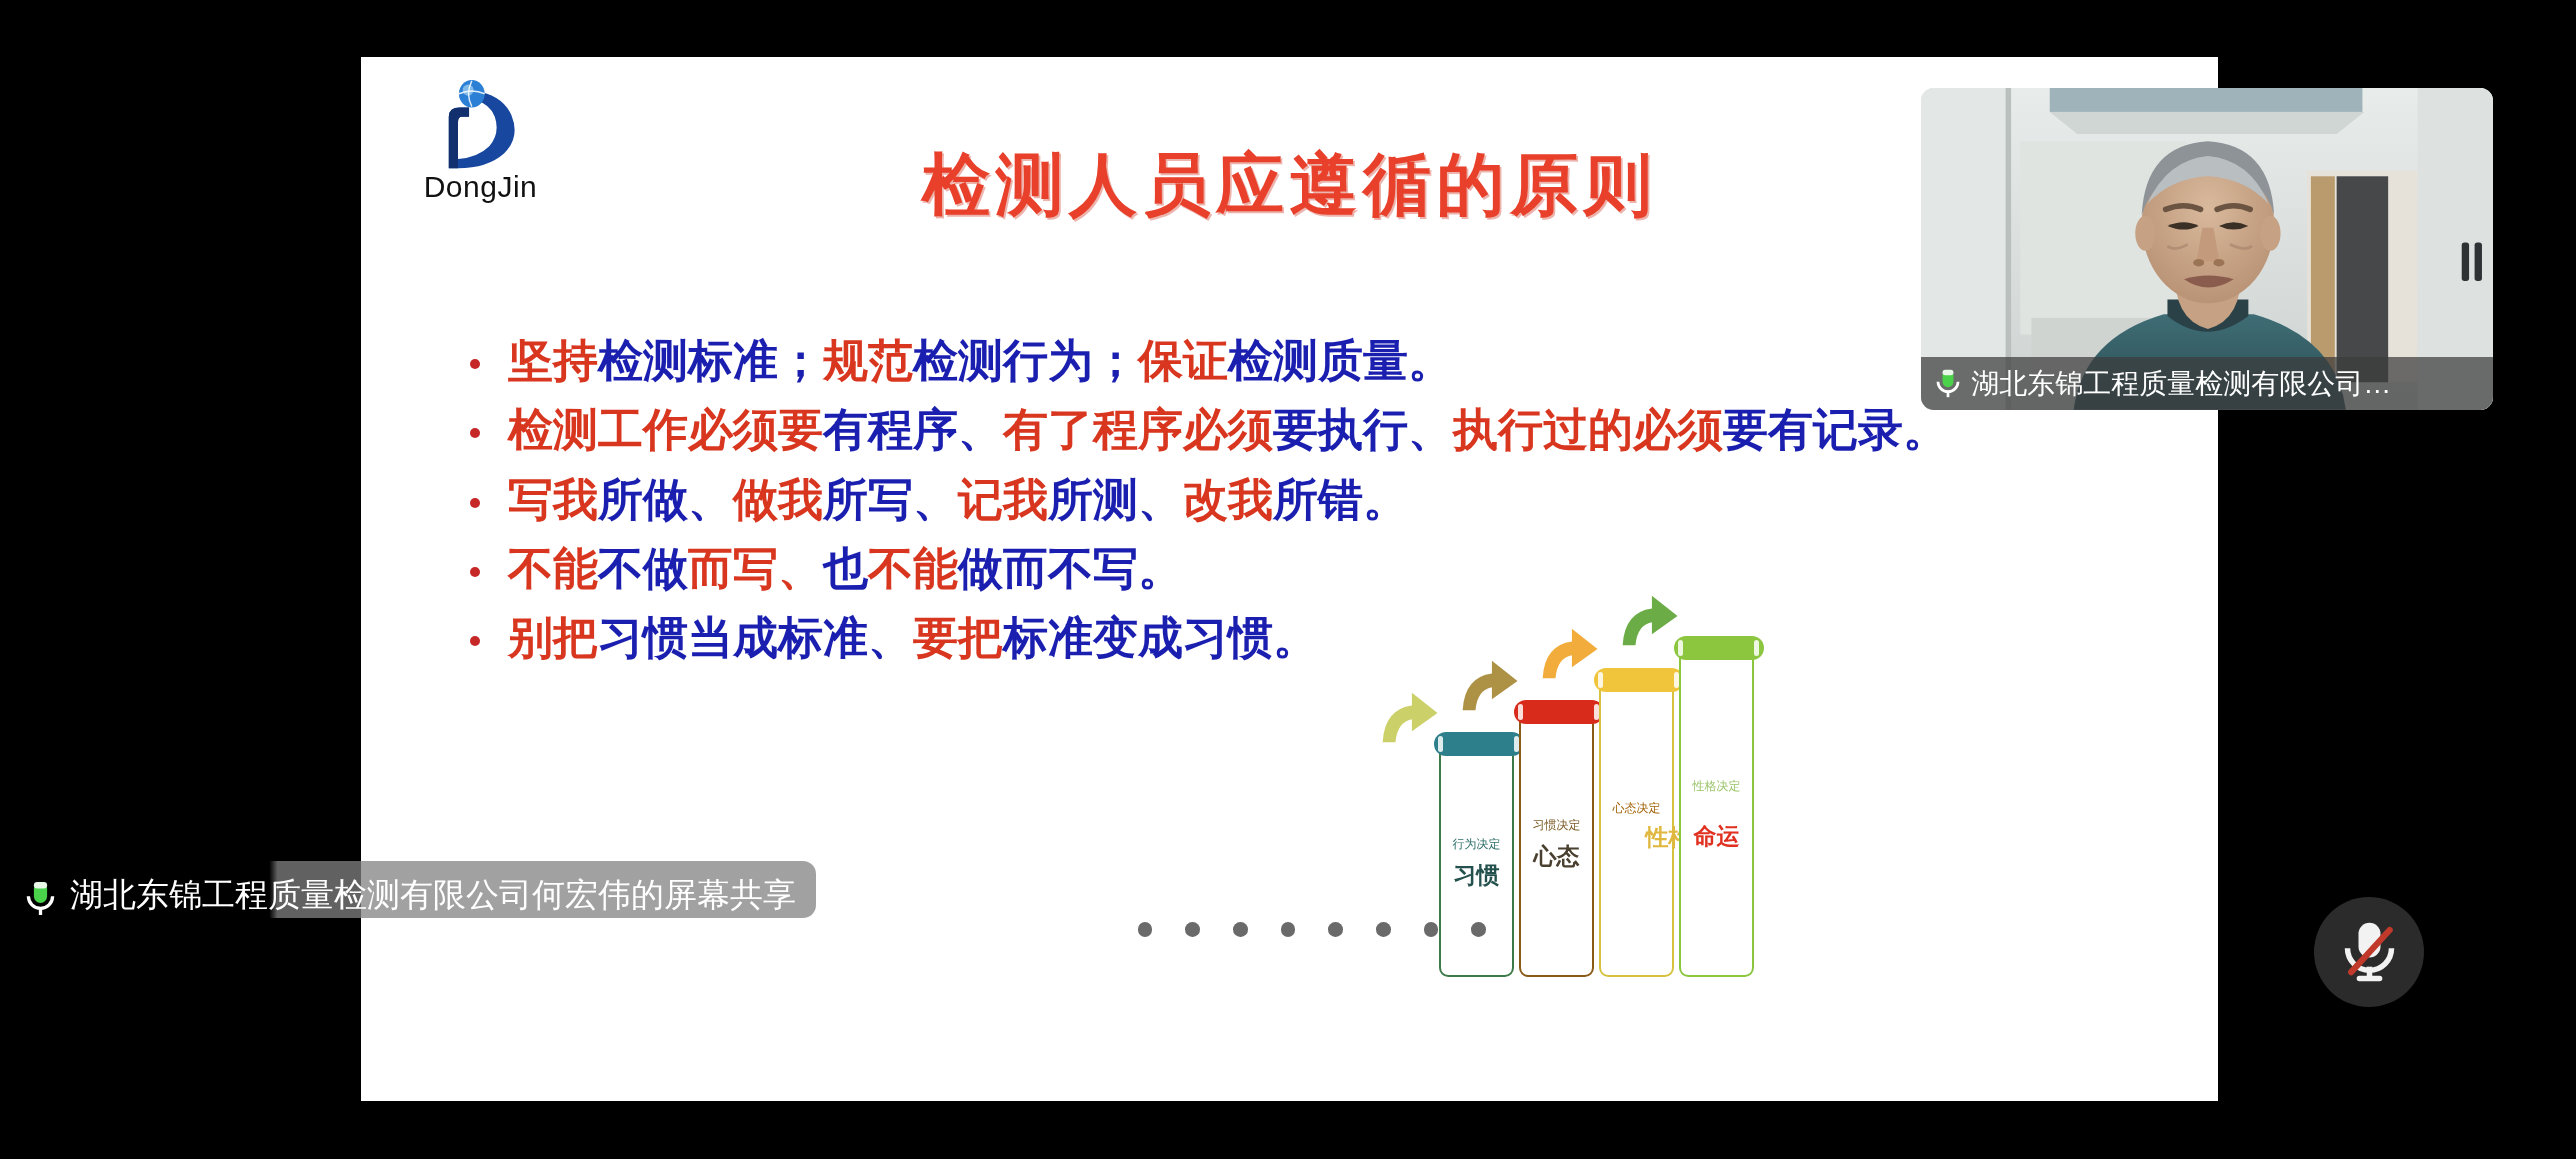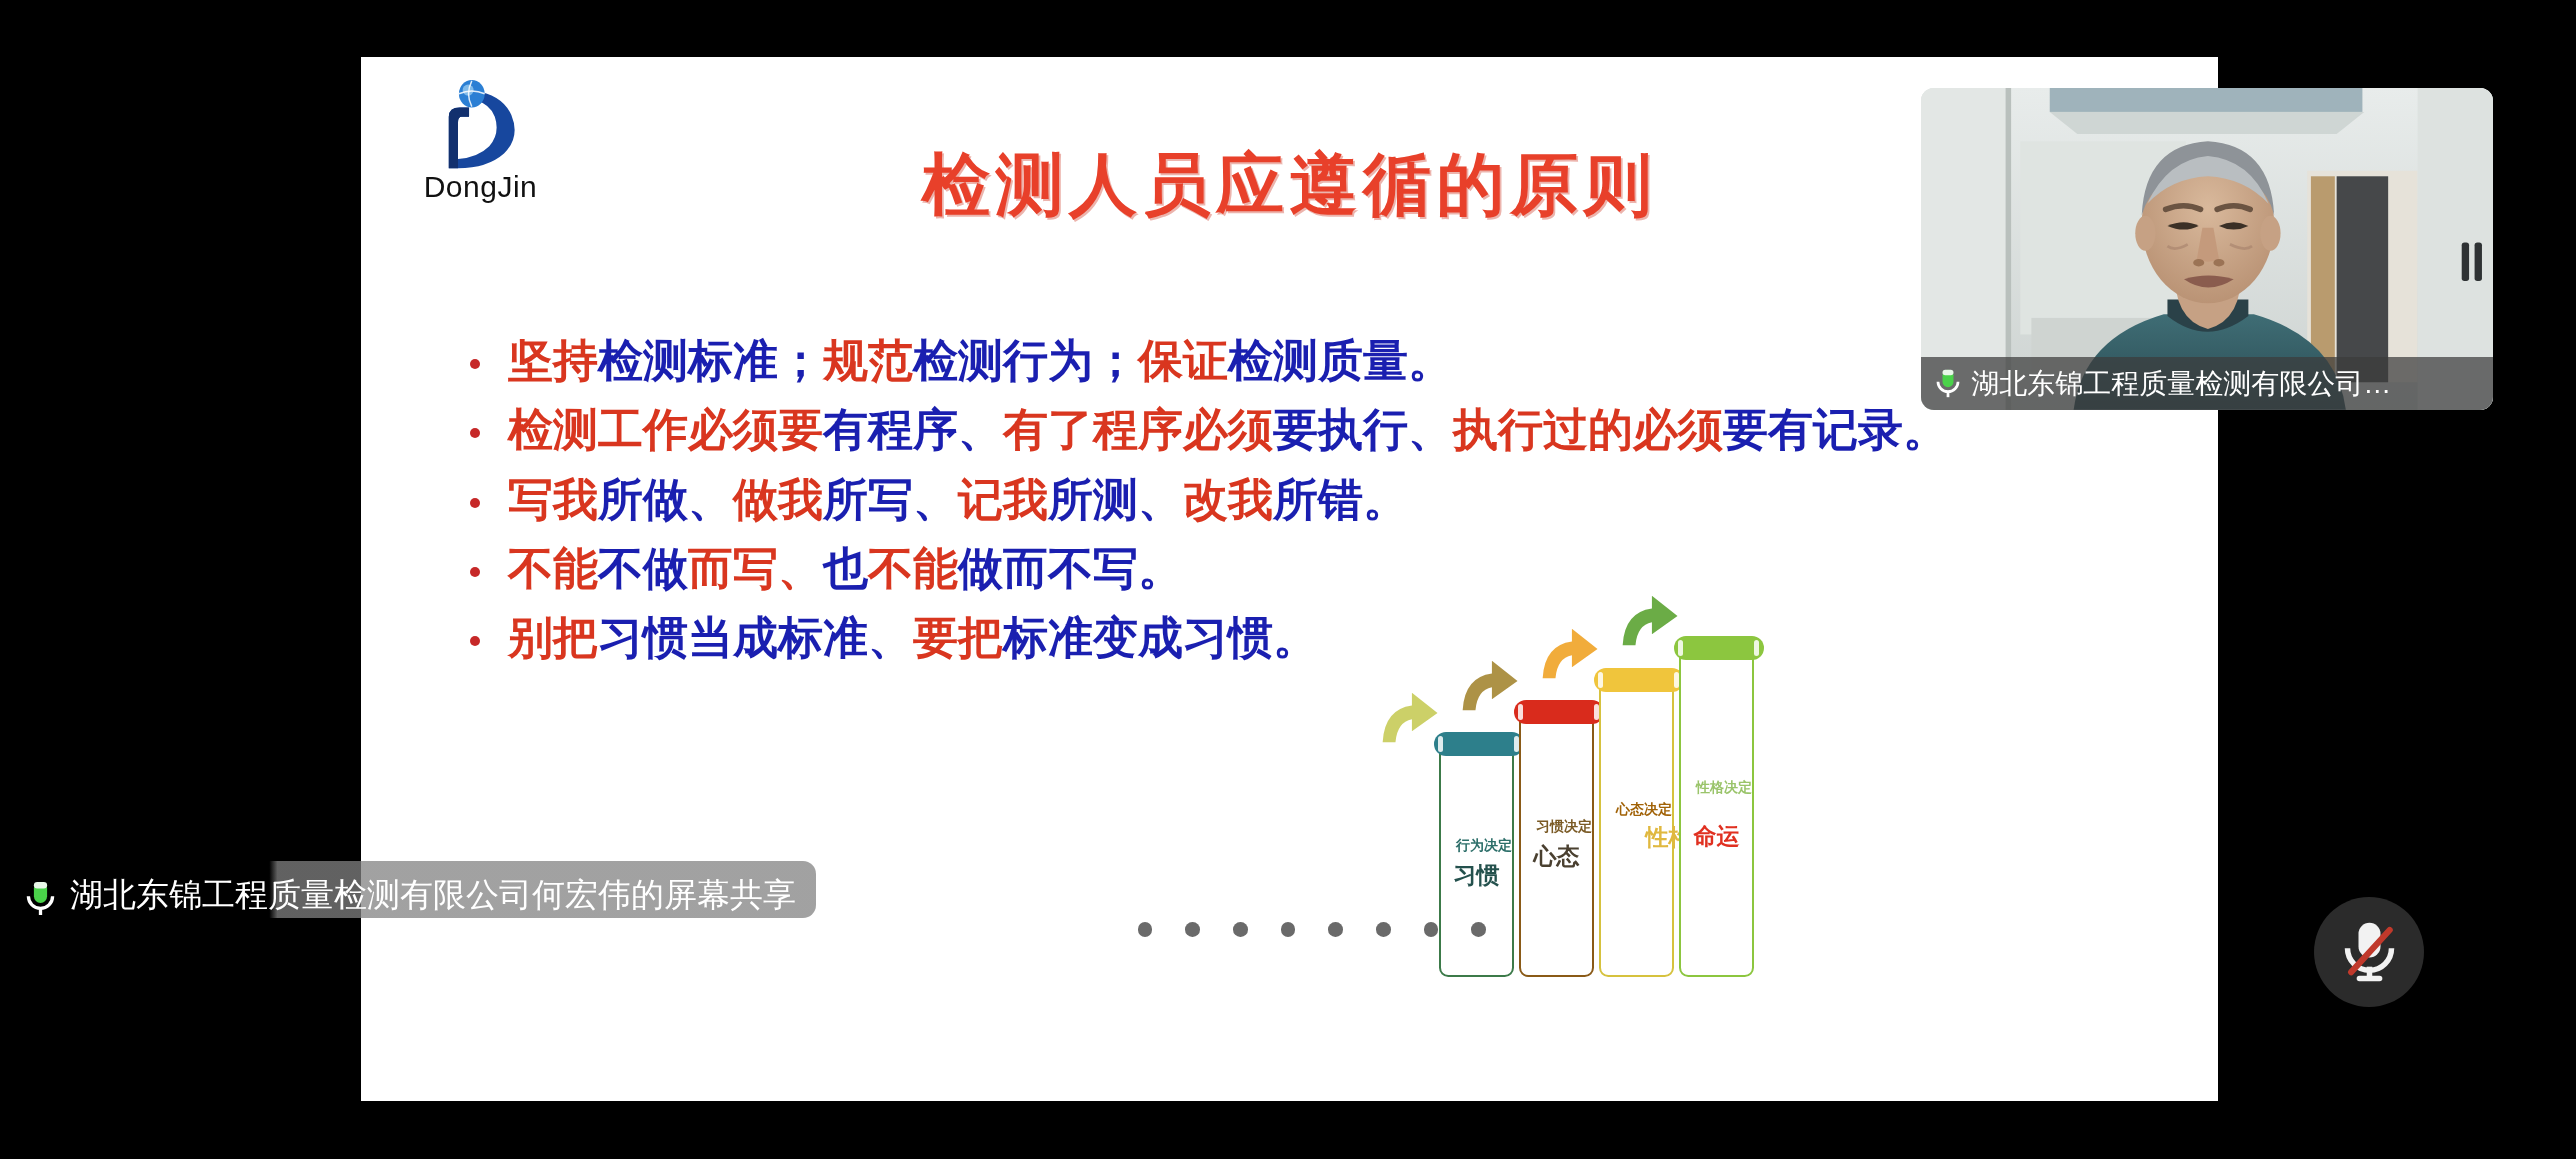--- a/index.html
+++ b/index.html
@@ -52,21 +52,21 @@
     position:absolute;left:-7.4px;top:-12px;width:90px;height:24px;border-radius:12px;
   }
   .cap::before,.cap::after{
     content:"";position:absolute;top:3.7px;width:4.6px;height:16.6px;border-radius:2.8px;
     background:rgba(255,255,255,.85);
   }
   .cap::before{left:4.6px;}
   .cap::after{right:4.6px;}
   .ctxt{position:absolute;left:0;width:100%;text-align:center;
         font-family:"Liberation Sans","DejaVu Sans",sans-serif;line-height:1.12;}
-  .ctop{font-size:14px;font-weight:700;text-align:right;}
+  .ctop{font-size:12px;font-weight:400;}
   .cbot{font-size:23px;font-weight:700;margin-top:2.8px;}
 
   .arrow{position:absolute;width:64px;height:57px;}
 
   
   #tile{
     position:absolute;left:1921px;top:88px;width:572px;height:322px;
     border-radius:13px;overflow:hidden;background:#cfd4d2;
   }
   #vidbg{position:absolute;inset:0;}

